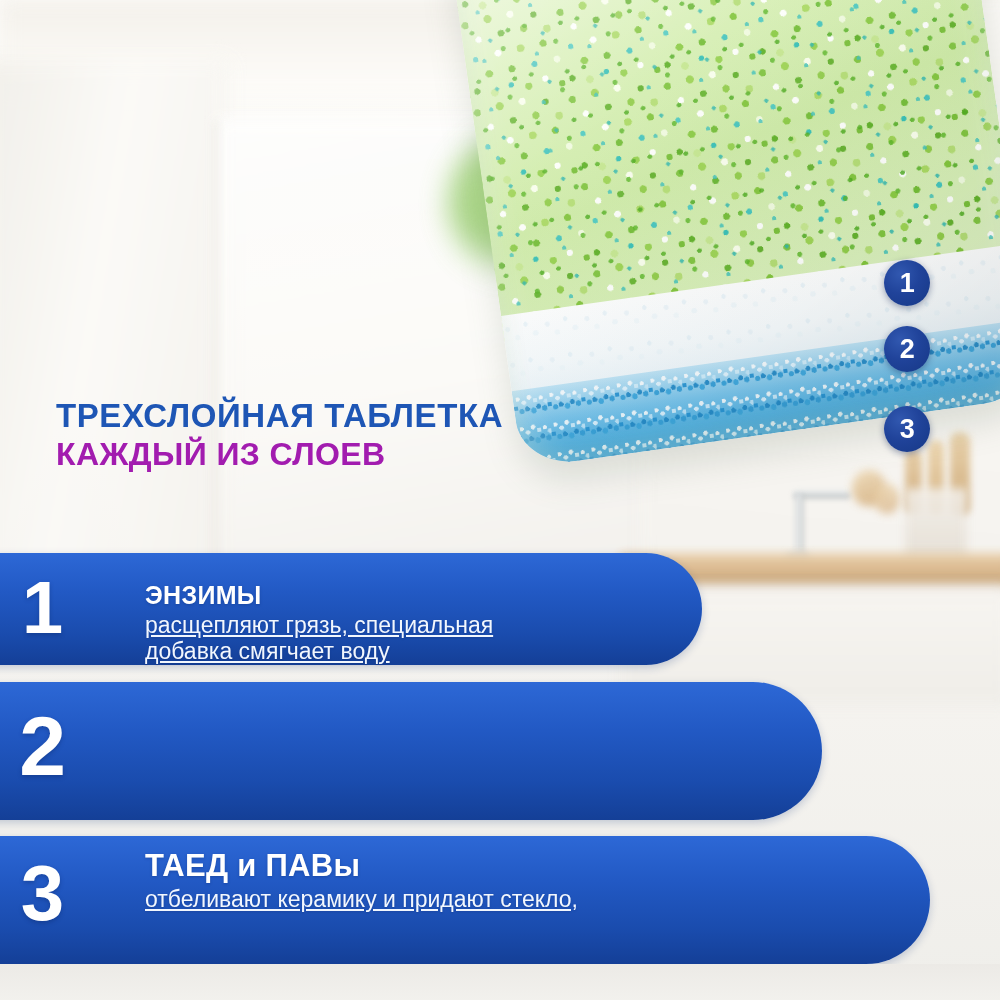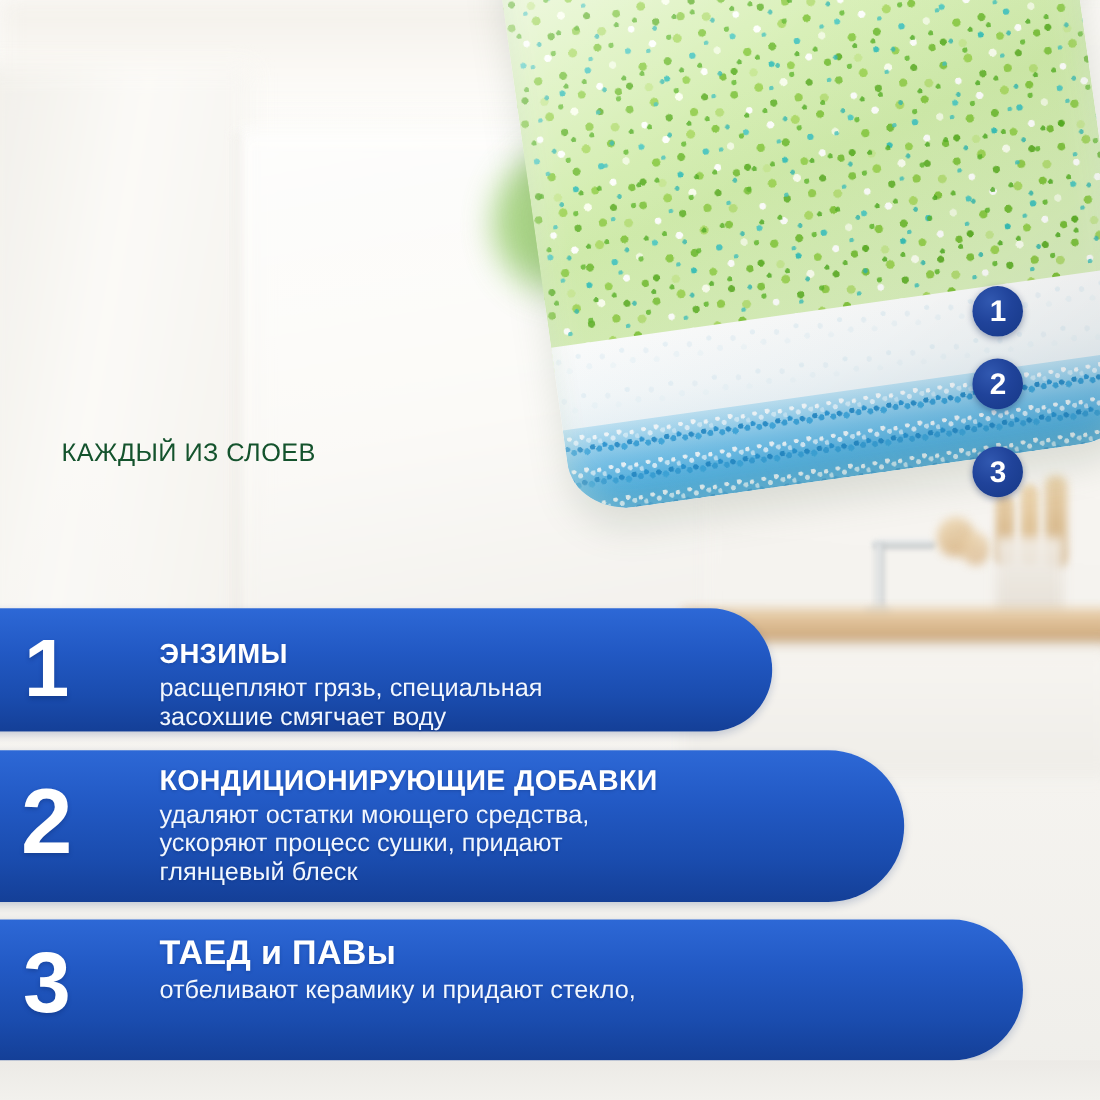--- a/index.html
+++ b/index.html
@@ -149,21 +149,21 @@
     color:#fff;font-weight:bold;font-size:27px;line-height:46px;text-align:center;
     box-shadow:0 2px 7px rgba(10,30,80,.4);letter-spacing:-.5px;}
   .badge1{left:884px;top:260px;}
   .badge2{left:884px;top:326px;}
   .badge3{left:884px;top:406px;}
 
   
   .heading{position:absolute;left:56px;top:398px;width:640px;}
   .h-main{font-size:33px;font-weight:bold;color:#1e56b5;letter-spacing:.6px;
     line-height:1.08;margin:0 0 2px 0;white-space:nowrap;}
-  .h-sub{font-size:23px;font-weight:normal;color:#14532d;letter-spacing:.4px;
+  .h-sub{font-size:32px;font-weight:bold;color:#a21caf;letter-spacing:.4px;
     line-height:1.13;margin:0;white-space:nowrap;}
 
   
   .card{position:absolute;left:-60px;display:flex;align-items:flex-start;
     background:linear-gradient(180deg,#2d68d6 0%,#2259c4 35%,#1a4cae 72%,#143f97 100%);
     box-shadow:0 3px 8px rgba(20,50,120,.22);}
   .card1{top:553px;width:762px;height:112px;border-radius:0 58px 58px 0;}
   .card2{top:682px;width:882px;height:138px;border-radius:0 70px 70px 0;}
   .card3{top:836px;width:990px;height:128px;border-radius:0 66px 66px 0;}
   .card-num{flex:0 0 auto;color:#ffffff;font-weight:bold;text-align:center;
@@ -174,21 +174,21 @@
   .card-body{flex:1 1 auto;padding-right:26px;}
   .card1 .card-body{margin-top:29px;}
   .card2 .card-body{margin-top:14px;}
   .card3 .card-body{margin-top:14px;}
   .card-title{color:#ffffff;font-weight:bold;letter-spacing:.3px;line-height:1.06;
     margin:0 0 3px 0;text-shadow:0 1px 3px rgba(10,35,95,.3);white-space:nowrap;}
   .card1 .card-title{font-size:25px;}
   .card2 .card-title{font-size:26px;}
   .card3 .card-title{font-size:31px;}
   .card-desc{color:#f2f7fe;font-size:23px;line-height:1.14;margin:0;font-weight:normal;
-    text-shadow:0 1px 2px rgba(10,35,95,.25);}
+    text-shadow:0 1px 2px rgba(10,35,95,.25);text-decoration:underline;}
   .card-desc span{display:block;white-space:nowrap;}
 
   .bottom-strip{position:absolute;left:0;bottom:0;width:1000px;height:36px;
     background:linear-gradient(180deg,#eceae6,#f2f1ed);}
 </style>
 </head>
 <body>
 
 <div class="stage">
 
@@ -227,44 +227,37 @@
       <div class="tab-sheen"></div>
       <div class="tab-edge"></div>
     </div>
   </div>
 
   <div class="badge badge1">1</div>
   <div class="badge badge2">2</div>
   <div class="badge badge3">3</div>
 
   <div class="heading">
+    <p class="h-main">ТРЕХСЛОЙНАЯ ТАБЛЕТКА</p>
     <p class="h-sub">КАЖДЫЙ ИЗ СЛОЕВ</p>
   </div>
 
   <div class="card card1">
     <div class="card-num">1</div>
     <div class="card-body">
       <p class="card-title">ЭНЗИМЫ</p>
       <p class="card-desc">
         <span>расщепляют грязь, специальная</span>
-        <span>засохшие смягчает воду</span>
+        <span>добавка смягчает воду</span>
       </p>
     </div>
   </div>
 
   <div class="card card2">
     <div class="card-num">2</div>
-    <div class="card-body">
-      <p class="card-title">КОНДИЦИОНИРУЮЩИЕ ДОБАВКИ</p>
-      <p class="card-desc">
-        <span>удаляют остатки моющего средства,</span>
-        <span>ускоряют процесс сушки, придают</span>
-        <span>глянцевый блеск</span>
-      </p>
-    </div>
   </div>
 
   <div class="card card3">
     <div class="card-num">3</div>
     <div class="card-body">
       <p class="card-title">ТАЕД и ПАВы</p>
       <p class="card-desc">
         <span>отбеливают керамику и придают стекло,</span>
       </p>
     </div>

